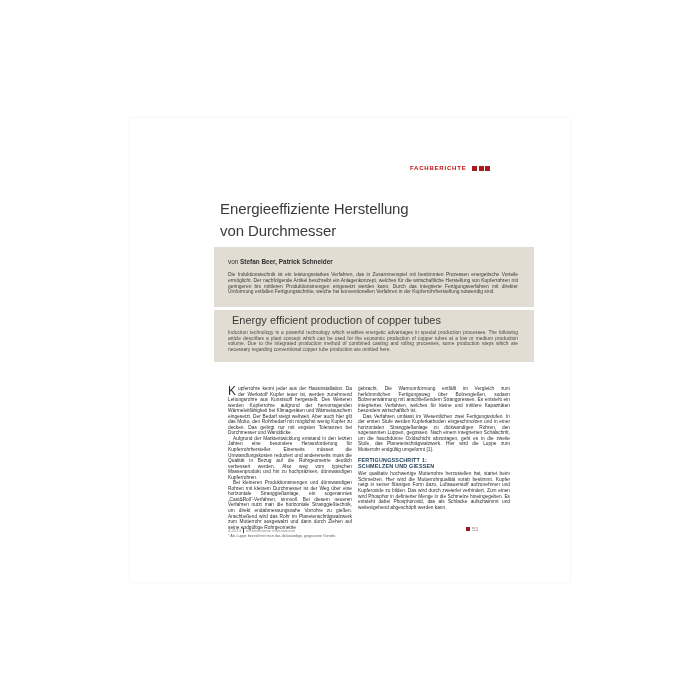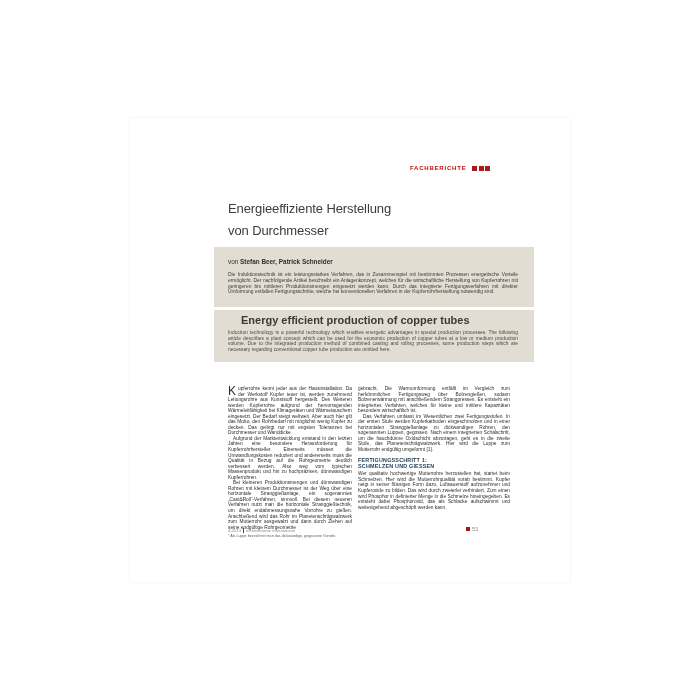--- a/index.html
+++ b/index.html
@@ -9,31 +9,31 @@
   }
   .page{
     position:absolute;left:130px;top:118px;width:440px;height:464px;
     background:#ffffff;box-shadow:0 0 3px rgba(0,0,0,0.07);
   }
   
   .header{position:absolute;top:47px;right:80px;display:flex;align-items:center;}
   .section-label{color:#c00d10;font-size:6px;font-weight:bold;letter-spacing:.8px;margin-right:4px;}
   .sq{width:5px;height:5px;background:#a81a1e;display:inline-block;margin-left:1.5px;}
   
-  .title{position:absolute;left:98px;top:80px;margin:0;font-size:13px;line-height:21.5px;
+  .title{position:absolute;left:90px;top:80px;margin:0;font-size:15px;line-height:21.5px;
     font-weight:400;color:#3c3b39;letter-spacing:-.1px;}
   
   .abstract-box{position:absolute;left:84px;width:320px;background:#e1ddd2;
     box-sizing:border-box;padding-left:14px;padding-right:16px;}
   .box-de{top:129px;height:60px;padding-top:11px;}
   .byline{margin:0 0 7px 0;font-size:6.4px;color:#2f2f2f;}
   .byline .authors{font-weight:bold;}
   .abstract-text{margin:0;font-size:4.9px;line-height:5.75px;text-align:justify;color:#3a3a38;}
   .box-en{top:192px;height:52px;padding-top:4px;}
-  .title-en{margin:0 0 4px 13px;font-size:11px;font-weight:700;color:#3a3936;}
+  .title-en{margin:0 0 4px 4px;font-size:11px;font-weight:400;color:#3a3936;}
   .box-en .abstract-text{color:#4b4a47;line-height:5.6px;}
   
   .col{position:absolute;top:268px;font-size:4.8px;line-height:5.55px;text-align:justify;color:#2e2d2b;}
   .col-left{left:98px;width:124px;}
   .col-right{left:228px;width:152px;}
   .bp{margin:0;}
   .indent{text-indent:5px;}
   .dropcap{float:left;font-size:12px;line-height:10px;padding-right:2px;color:#2e2d2b;}
   .sec-heading{margin:4px 0 2px 0;font-size:5.4px;line-height:6.4px;color:#1c3a52;
     font-weight:bold;letter-spacing:.2px;}

